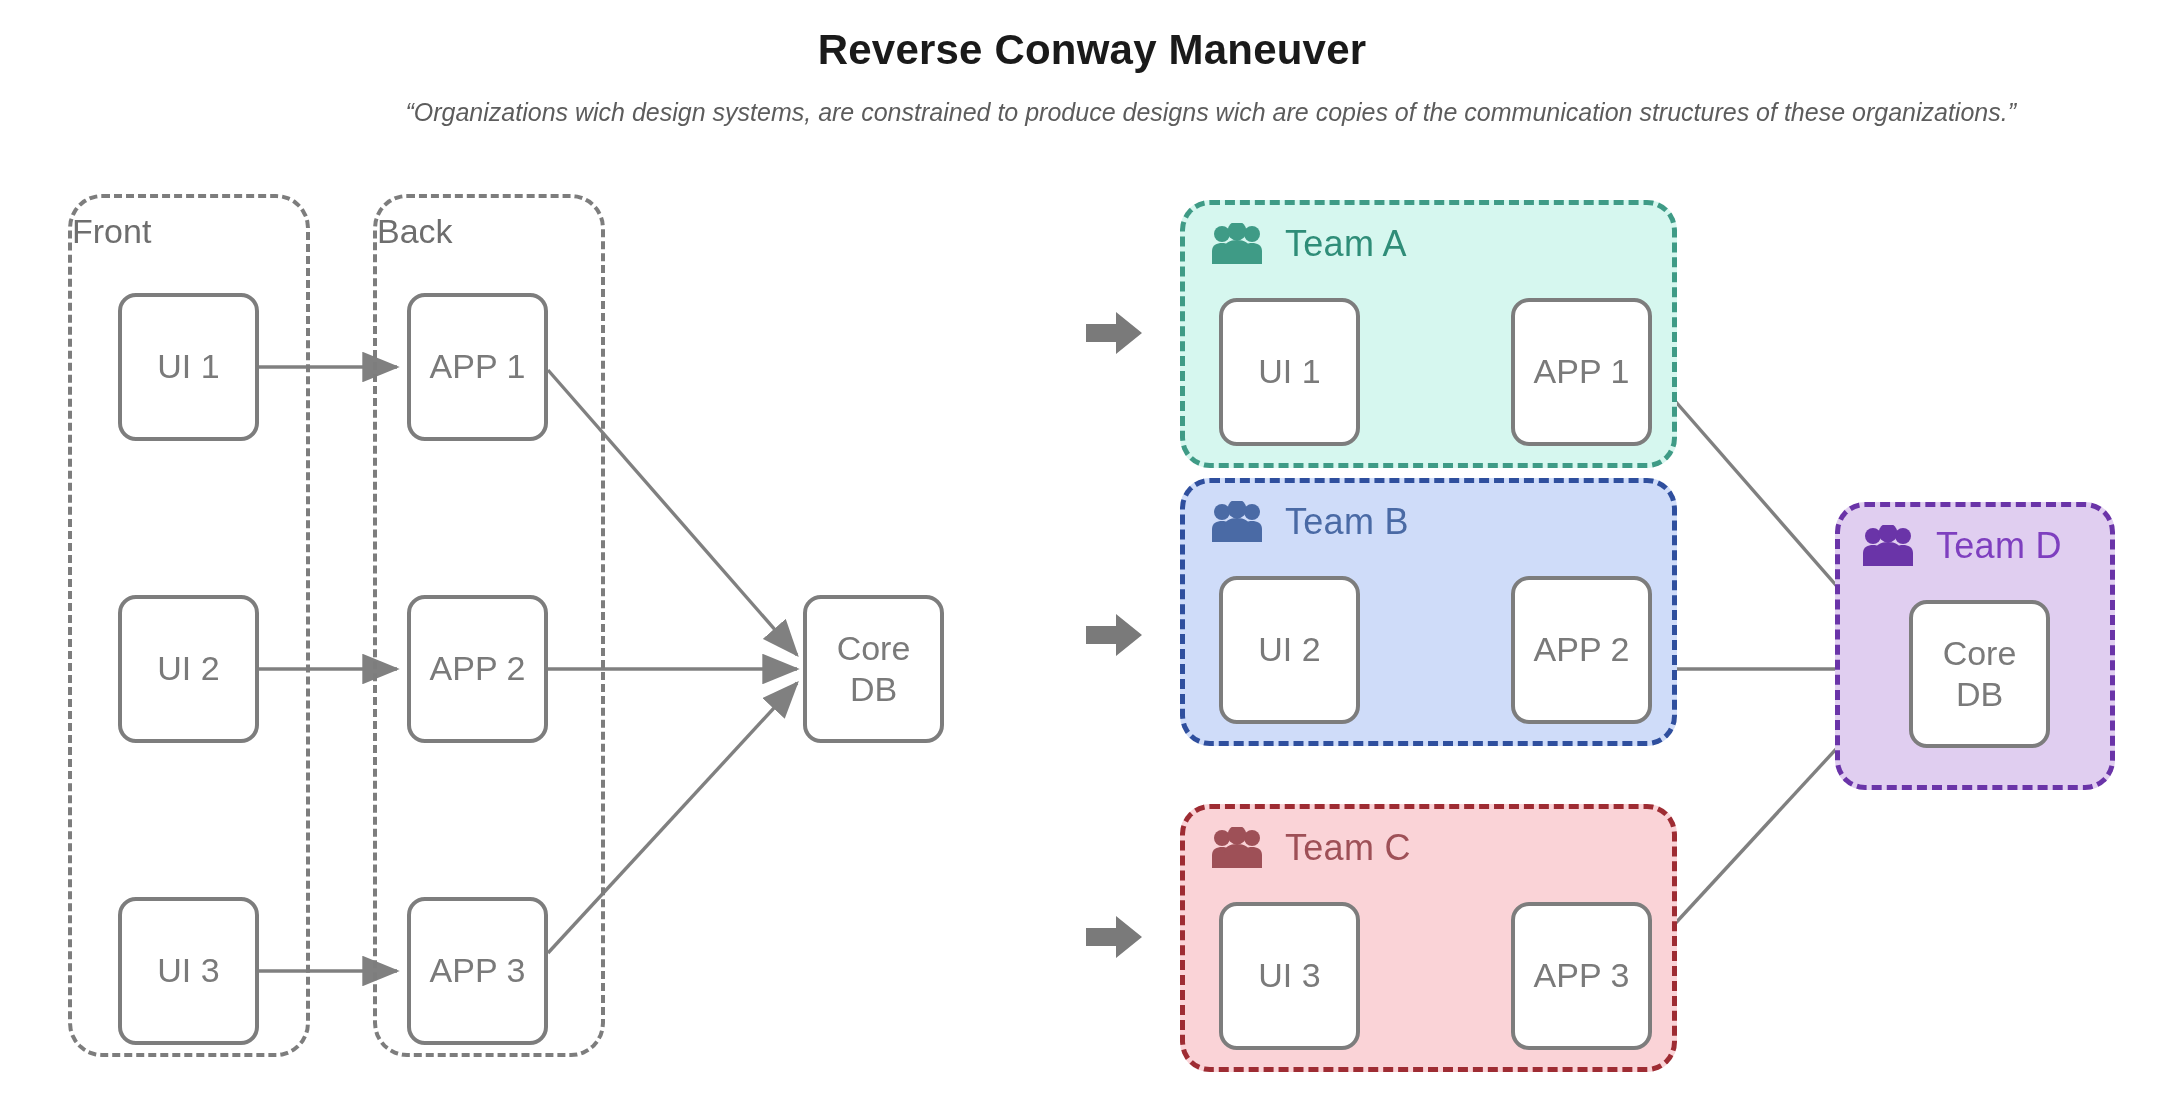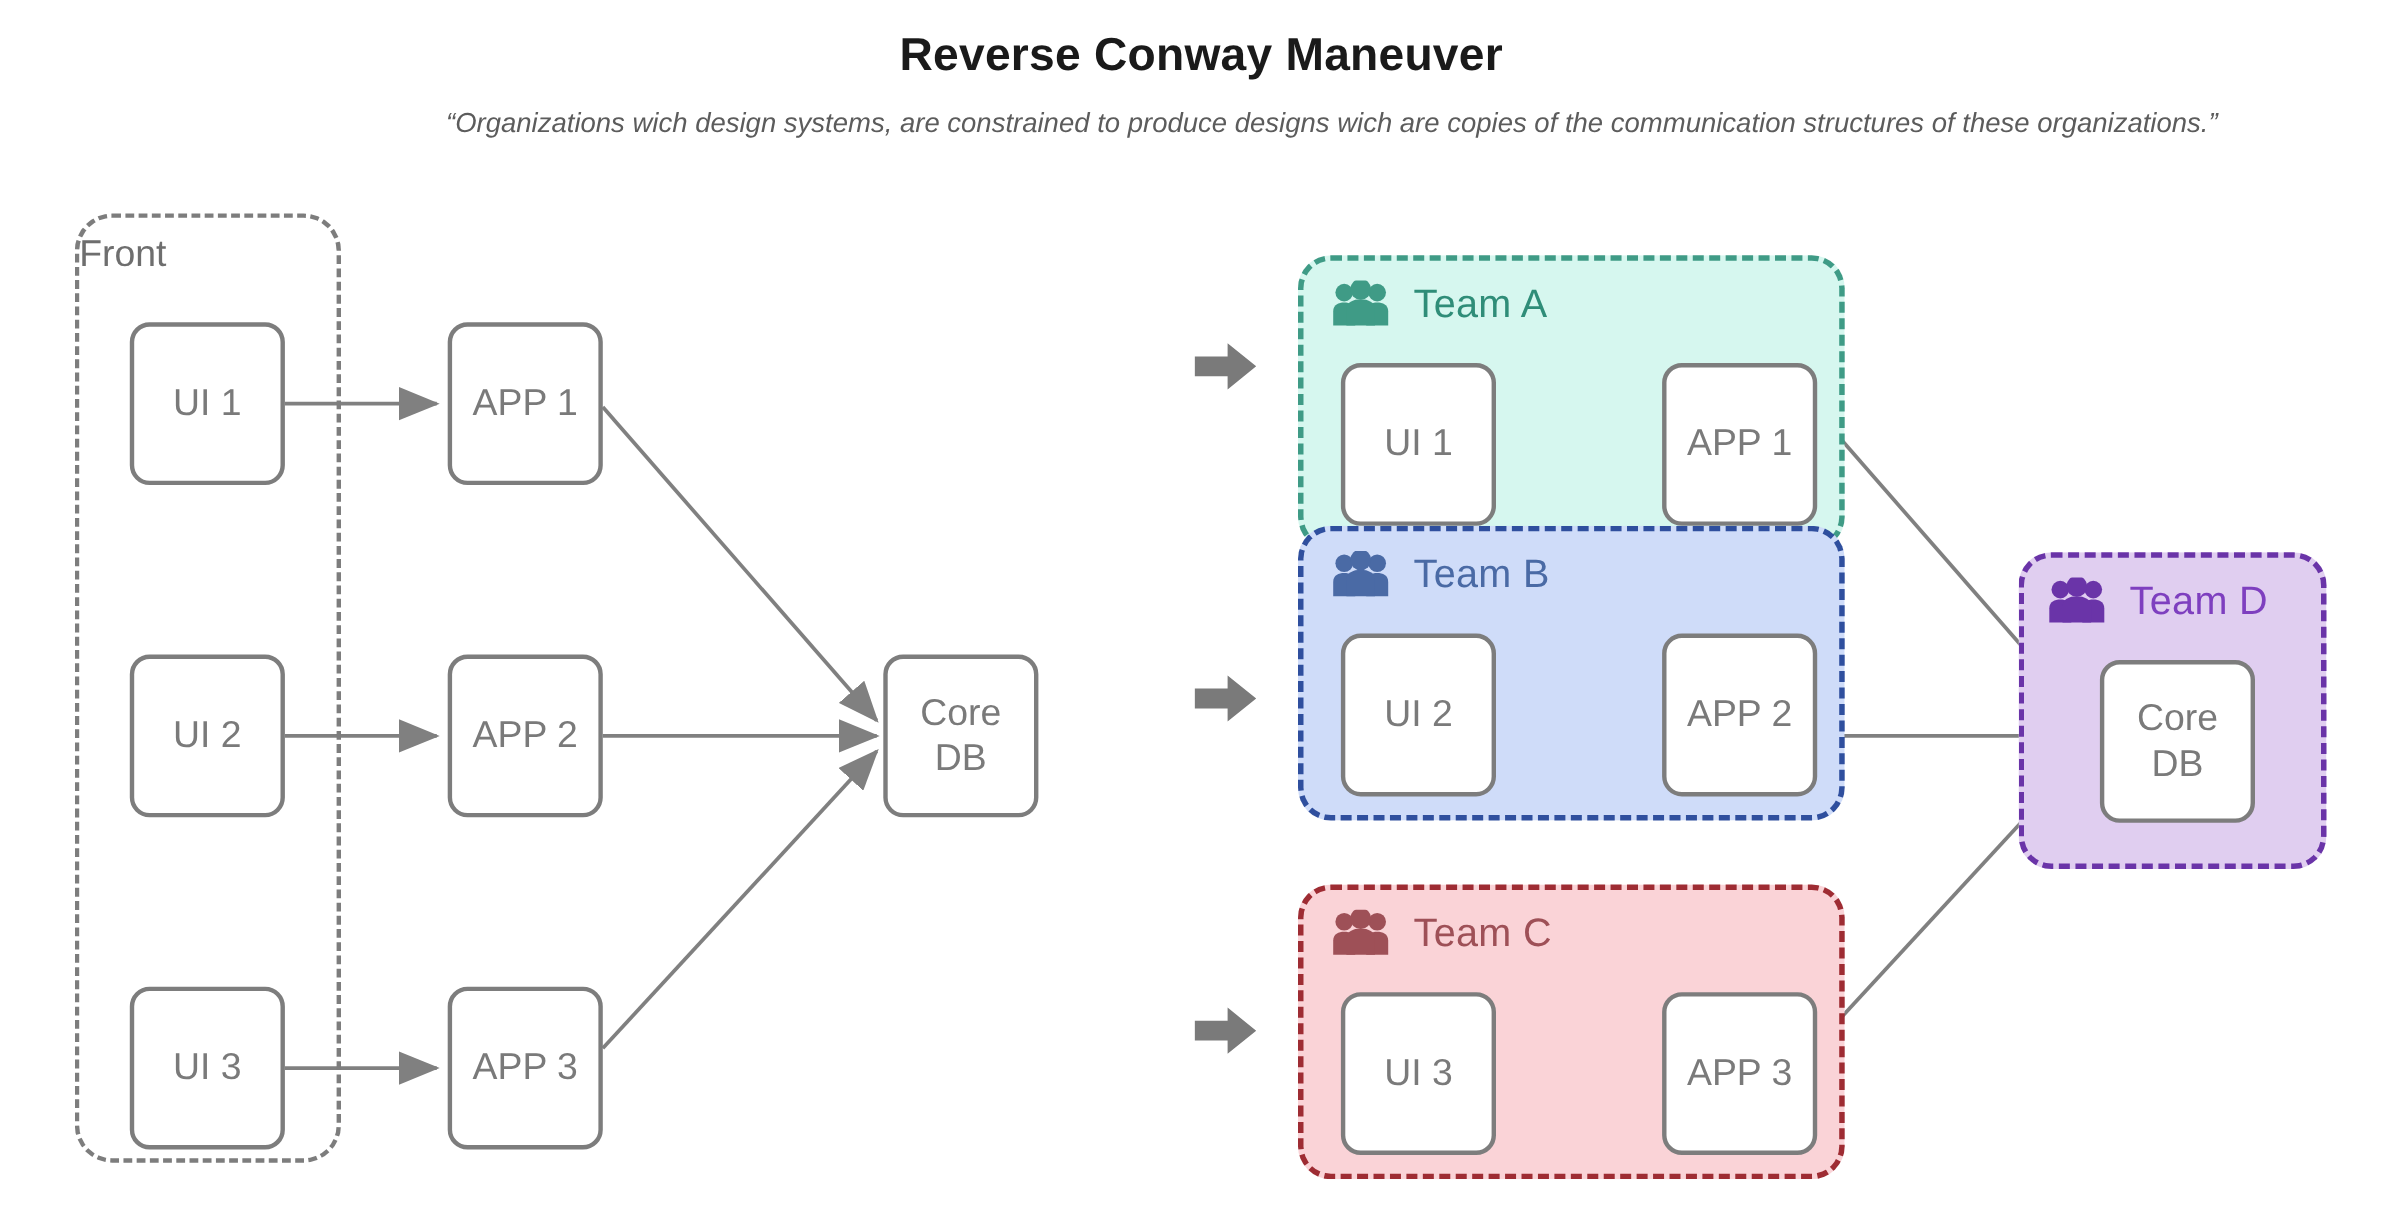--- a/index.html
+++ b/index.html
@@ -152,20 +152,23 @@
       <line x1="1648" y1="370" x2="1897" y2="655"></line>
       <line x1="1648" y1="669" x2="1897" y2="669"></line>
       <line x1="1648" y1="953" x2="1897" y2="683"></line>
     </g>
   </svg>
 
   <div class="group-box" style="left:68px; top:194px; width:242px; height:863px;">
     <div class="group-label">Front</div>
   </div>
 
+  <div class="group-box" style="left:373px; top:194px; width:232px; height:863px;">
+    <div class="group-label">Back</div>
+  </div>
 
 
   <div class="node" style="left:118px; top:293px; width:141px; height:148px;">
     <span>UI 1</span>
   </div>
   <div class="node" style="left:118px; top:595px; width:141px; height:148px;">
     <span>UI 2</span>
   </div>
   <div class="node" style="left:118px; top:897px; width:141px; height:148px;">
     <span>UI 3</span>
@@ -189,21 +192,21 @@
   <svg class="step-arrow" style="left:1086px; top:310px;" viewBox="0 0 56 46">
     <path d="M0,14 L30,14 L30,2 L56,23 L30,44 L30,32 L0,32 Z" fill="#7a7a7a"></path>
   </svg>
   <svg class="step-arrow" style="left:1086px; top:612px;" viewBox="0 0 56 46">
     <path d="M0,14 L30,14 L30,2 L56,23 L30,44 L30,32 L0,32 Z" fill="#7a7a7a"></path>
   </svg>
   <svg class="step-arrow" style="left:1086px; top:914px;" viewBox="0 0 56 46">
     <path d="M0,14 L30,14 L30,2 L56,23 L30,44 L30,32 L0,32 Z" fill="#7a7a7a"></path>
   </svg>
 
-  <div class="team-panel" style="left:1180px; top:200px; width:497px; height:268px; background:#d6f7ef; border-color:#3f9b86;margin-top:32px;">
+  <div class="team-panel" style="left:1180px; top:200px; width:497px; height:268px; background:#d6f7ef; border-color:#3f9b86;">
     <div class="team-head">
       <svg class="users-icon" width="52" height="42" viewBox="0 0 52 42">
         <circle cx="11" cy="11" r="8" fill="#3f9b86"></circle>
         <path d="M1,41 L1,28 C1,22 6,20 11,20 C16,20 21,22 21,28 L21,41 Z" fill="#3f9b86"></path>
         <circle cx="41" cy="11" r="8" fill="#3f9b86"></circle>
         <path d="M31,41 L31,28 C31,22 36,20 41,20 C46,20 51,22 51,28 L51,41 Z" fill="#3f9b86"></path>
         <circle cx="26" cy="8" r="9.5" fill="#3f9b86"></circle>
         <path d="M13,41 L13,26 C13,20 19,17 26,17 C33,17 39,20 39,26 L39,41 Z" fill="#3f9b86"></path>
       </svg>
       <span class="team-name" style="color:#2f8d78;">Team A</span>

